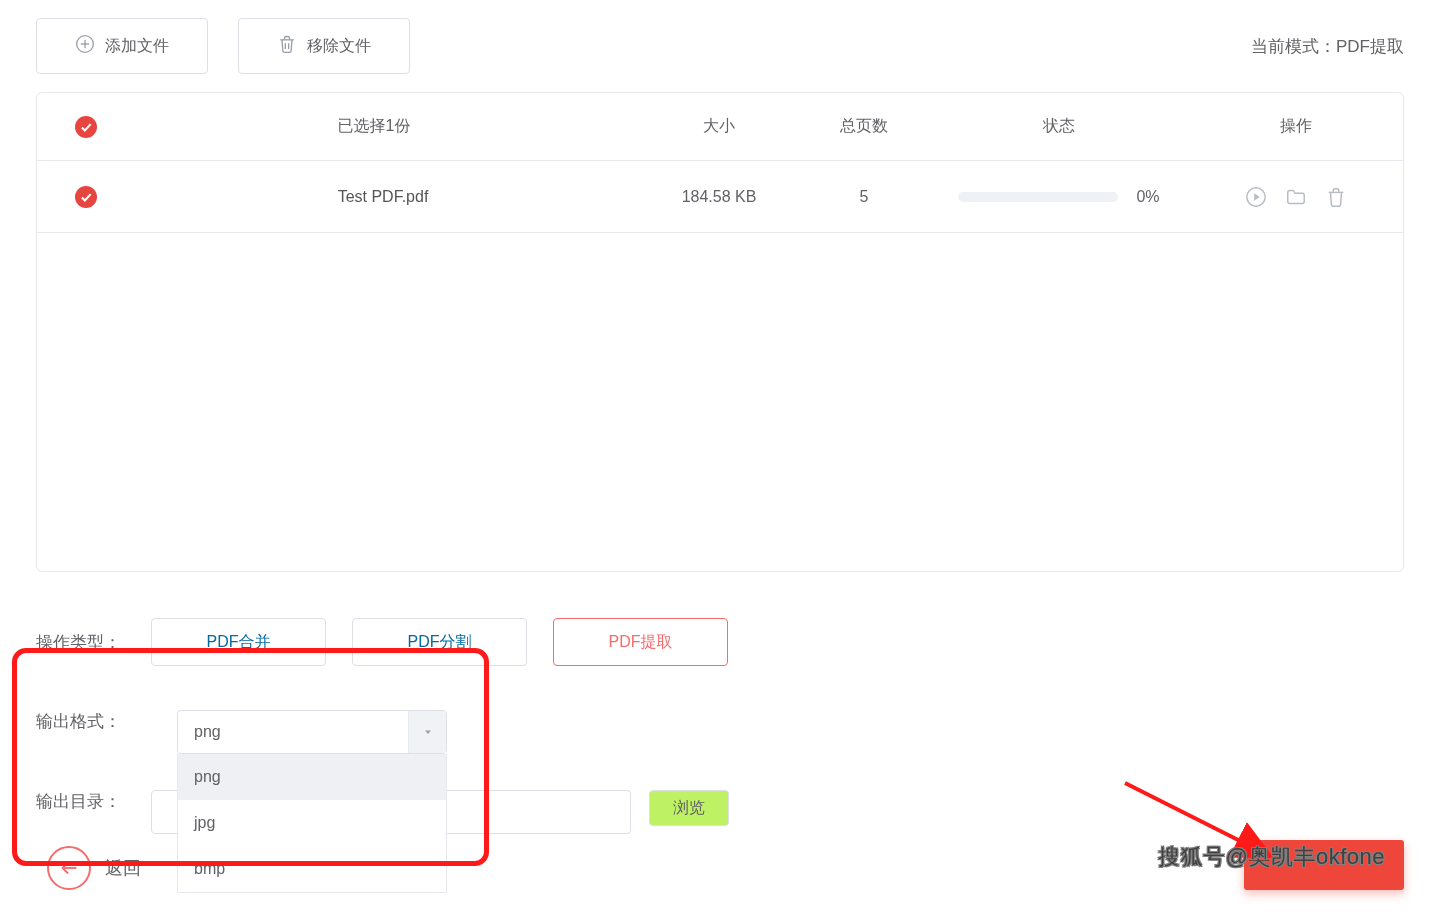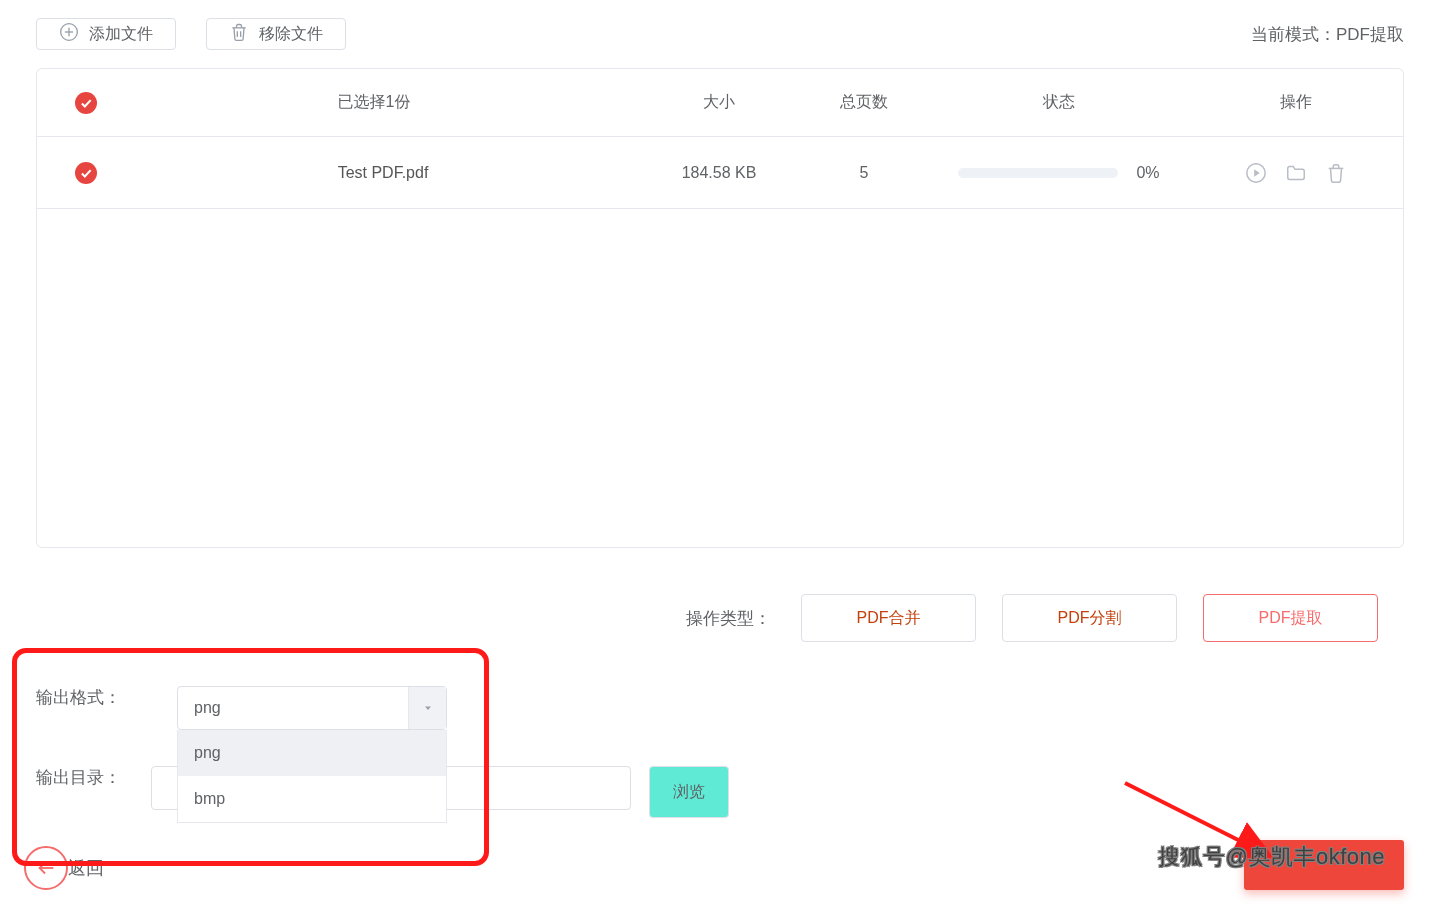--- a/index.html
+++ b/index.html
@@ -12,21 +12,21 @@
     height: 920px;
     position: relative;
     overflow: hidden;
   }
   .container { padding: 18px 36px 0 36px; }
 
   
   .toolbar-row { display: flex; align-items: center; }
   .btn-outline {
     display: inline-flex; align-items: center; gap: 10px;
-    height: 32px; padding: 0 22px;
+    height: 56px; padding: 0 38px;
     border: 1px solid #dcdfe6; border-radius: 4px;
     background: #fff; color: #606266; font-size: 16px;
     margin-right: 30px; cursor: pointer;
   }
   .btn-outline svg { width: 20px; height: 20px; }
   .mode-label { margin-left: auto; color: #606266; font-size: 17px; }
 
   
   .table-wrap {
     margin-top: 18px;
@@ -60,26 +60,26 @@
   .progress {
     width: 160px; height: 10px; background: #eef1f6; border-radius: 5px;
   }
   .ops-cell { display:flex; align-items:center; justify-content:center; gap:18px; }
   .ops-cell .ico {
     width:22px; height:22px; color:#b8bcc4; display:inline-flex; align-items:center; justify-content:center; cursor:pointer;
   }
   .ops-cell .ico svg { width:22px; height:22px; }
 
   
-  .op-row { display:flex; align-items:center; margin-top: 46px; justify-content: flex-end; }
+  .op-row { display:flex; align-items:center; margin-top: 46px; }
   .op-label { width: 115px; color:#606266; font-size:17px; }
   .op-btn {
     width: 175px; height: 48px; margin-right: 26px;
     border: 1px solid #dcdfe6; border-radius: 4px; background:#fff;
-    color:#c2410c; font-size:16px; cursor:pointer;
+    color:#0369a1; font-size:16px; cursor:pointer;
   }
   .op-btn.active { border-color:#f56c6c; color:#f56c6c; }
 
   
   .highlight-box {
     position:absolute; left:12px; top:648px;
     width:477px; height:218px;
     border:5px solid #ff1a1a; border-radius:14px;
     pointer-events:none; z-index:50;
   }
@@ -109,28 +109,28 @@
     color:#606266; font-size:16px; cursor:pointer;
   }
   .dropdown .opt.sel { background:#eef0f4; }
 
   
   .dir-input {
     width:480px; height:44px; border:1px solid #dcdfe6; border-radius:4px;
     padding:0 14px; font-size:16px; color:#606266; margin-right:18px;
   }
   .browse-btn {
-    width:80px; height:52px; border:1px solid #dcdfe6; border-radius:4px;
-    background:#5eead4; color:#606266; font-size:16px; cursor:pointer;
+    width:80px; height:36px; border:1px solid #dcdfe6; border-radius:4px;
+    background:#bef264; color:#606266; font-size:16px; cursor:pointer;
   }
 
   
   .back-row {
-    position:absolute; left:24px; bottom:30px;
-    display:flex; align-items:center; 
+    position:absolute; left:47px; bottom:30px;
+    display:flex; align-items:center; gap:14px;
   }
   .back-circle {
     width:44px; height:44px; border:2px solid #f56c6c; border-radius:50%;
     display:flex; align-items:center; justify-content:center; color:#f56c6c;
     cursor:pointer;
   }
   .back-circle svg { width:22px; height:22px; }
   .back-text { font-size:18px; color:#606266; }
 
   .start-btn {
@@ -252,20 +252,21 @@
       <div class="select-box">
         <span>png</span>
         <span class="trigger">
           <svg viewBox="0 0 24 24" fill="currentColor">
               <polygon points="6,9 18,9 12,16"></polygon>
             </svg>
         </span>
       </div>
       <div class="dropdown">
         <div class="opt sel">png</div>
+        <div class="opt">jpg</div>
         <div class="opt">bmp</div>
       </div>
     </div>
   </div>
 
   <div class="form-row" style="margin-top:36px;">
     <div class="form-label">输出目录：</div>
     <input class="dir-input" type="text" value="" style="">
     <button class="browse-btn">浏览</button>
   </div>

